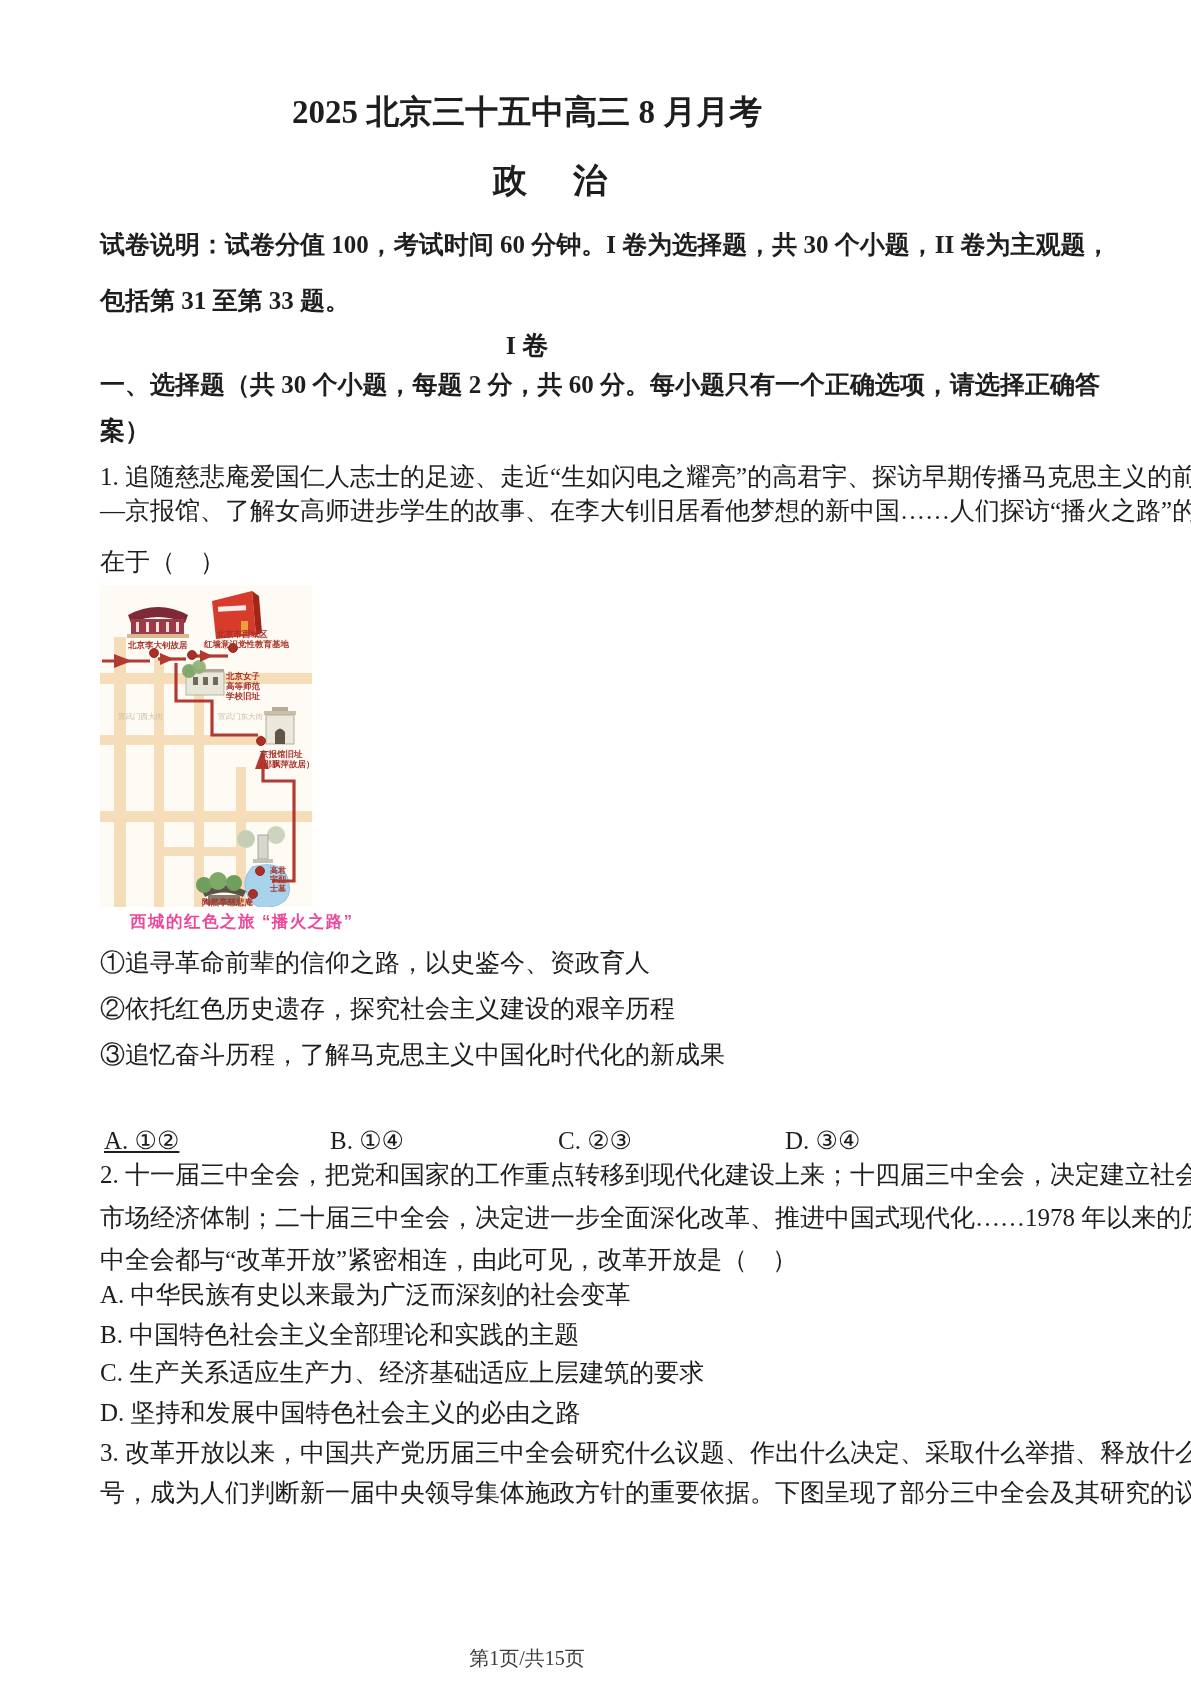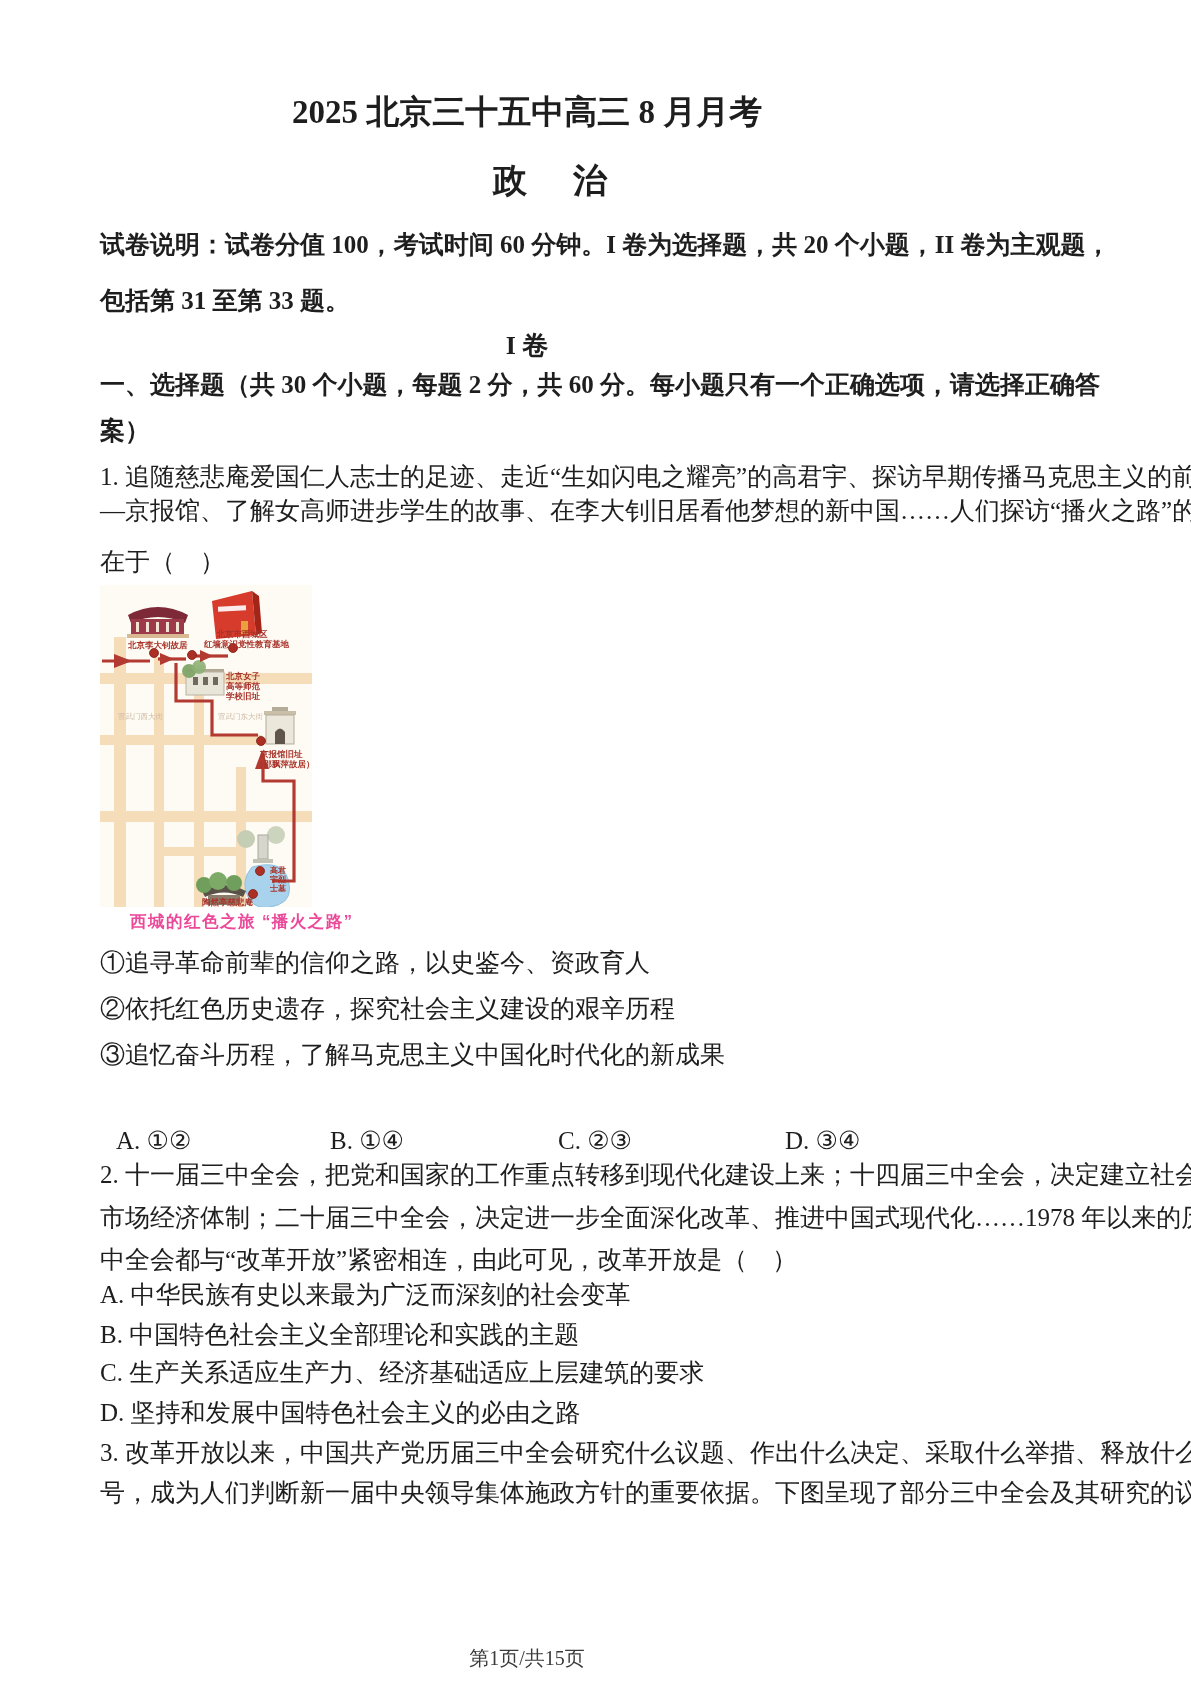--- a/index.html
+++ b/index.html
@@ -41,21 +41,21 @@
 </style>
 </head>
 <body>
 
 <div class="abs center title" style="top:90px;">2025 北京三十五中高三 8 月月考</div>
 <div class="abs center subject" style="top:158px;">政治</div>
 <div class="abs center sectionhead" style="top:328px;">I 卷</div>
 
 <div class="content">
 
-  <div class="abs bold25" style="top:228px;">试卷说明：试卷分值 100，考试时间 60 分钟。I 卷为选择题，共 20 个小题，II 卷为主观题，</div>
+  <div class="abs bold25" style="top:228px;">试卷说明：试卷分值 100，考试时间 60 分钟。I 卷为选择题，共 30 个小题，II 卷为主观题，</div>
   <div class="abs bold25" style="top:284px;">包括第 31 至第 33 题。</div>
 
   <div class="abs bold25" style="top:368px;">一、选择题（共 30 个小题，每题 2 分，共 60 分。每小题只有一个正确选项，请选择正确答</div>
   <div class="abs bold25" style="top:414px;">案）</div>
 
   <div class="abs body25" style="top:460px;">1. 追随慈悲庵爱国仁人志士的足迹、走近“生如闪电之耀亮”的高君宇、探访早期传播马克思主义的前哨—</div>
   <div class="abs body25" style="top:494px;">—京报馆、了解女高师进步学生的故事、在李大钊旧居看他梦想的新中国……人们探访“播火之路”的意义</div>
   <div class="abs body25" style="top:545px;">在于（　）</div>
 
   <div class="map">
@@ -162,21 +162,21 @@
     <div class="streetlabel" style="left:118px;top:116px;">宣武门东大街</div>
   </div>
 
   <div class="mapcaption">西城的红色之旅 “播火之路”</div>
 
   <div class="abs body25" style="top:946px;">①追寻革命前辈的信仰之路，以史鉴今、资政育人</div>
   <div class="abs body25" style="top:992px;">②依托红色历史遗存，探究社会主义建设的艰辛历程</div>
   <div class="abs body25" style="top:1038px;">③追忆奋斗历程，了解马克思主义中国化时代化的新成果</div>
 
   <div class="abs optrow" style="top:1126px;width:1000px;">
-    <span style="left:16px;">A. ①②</span>
+    <span style="left:4px;text-decoration:underline;">A. ①②</span>
     <span style="left:230px;">B. ①④</span>
     <span style="left:458px;">C. ②③</span>
     <span style="left:685px;">D. ③④</span>
   </div>
 
   <div class="abs body25" style="top:1158px;">2. 十一届三中全会，把党和国家的工作重点转移到现代化建设上来；十四届三中全会，决定建立社会主义</div>
   <div class="abs body25" style="top:1201px;">市场经济体制；二十届三中全会，决定进一步全面深化改革、推进中国式现代化……1978 年以来的历届三</div>
   <div class="abs body25" style="top:1243px;">中全会都与“改革开放”紧密相连，由此可见，改革开放是（　）</div>
 
   <div class="abs body25" style="top:1278px;">A. 中华民族有史以来最为广泛而深刻的社会变革</div>

